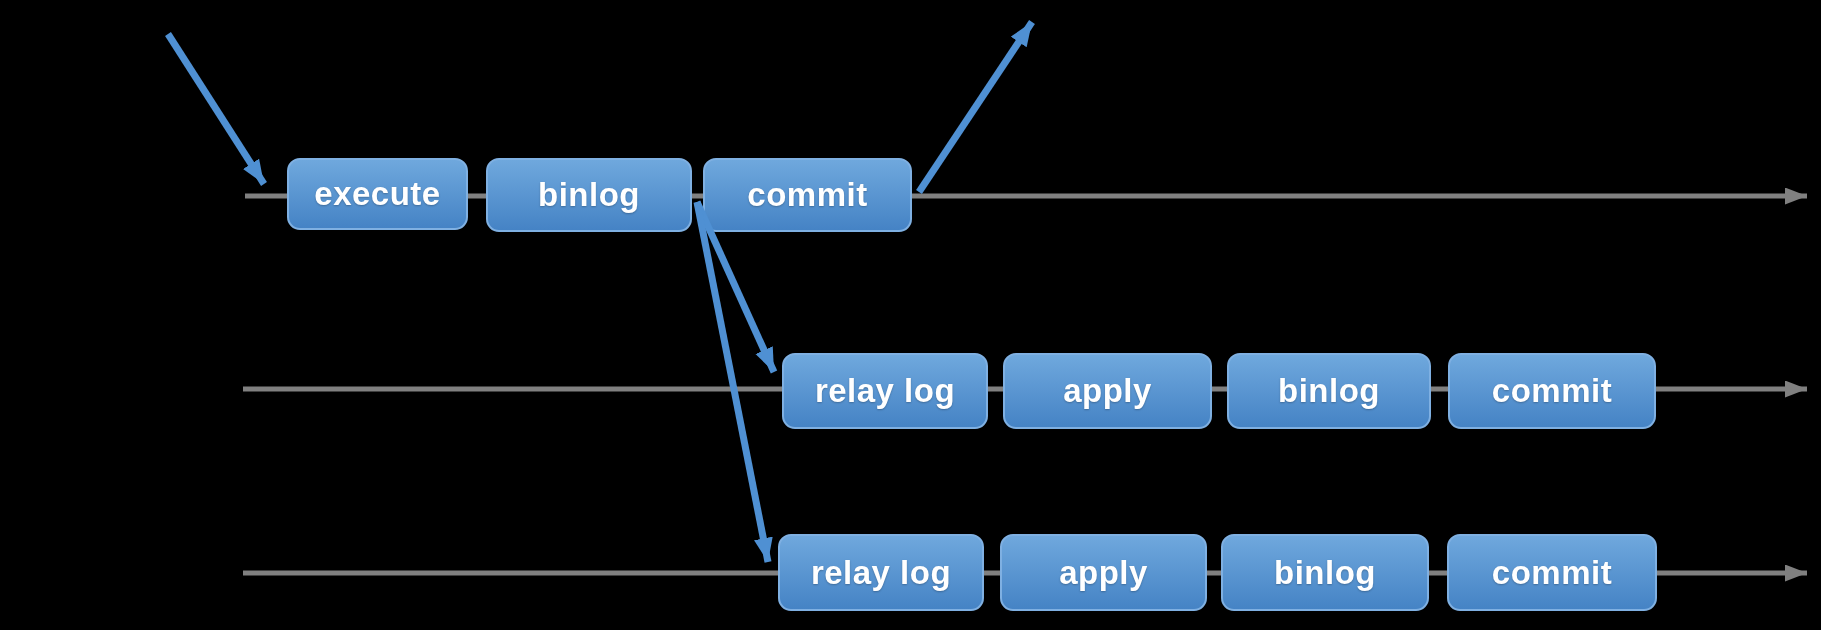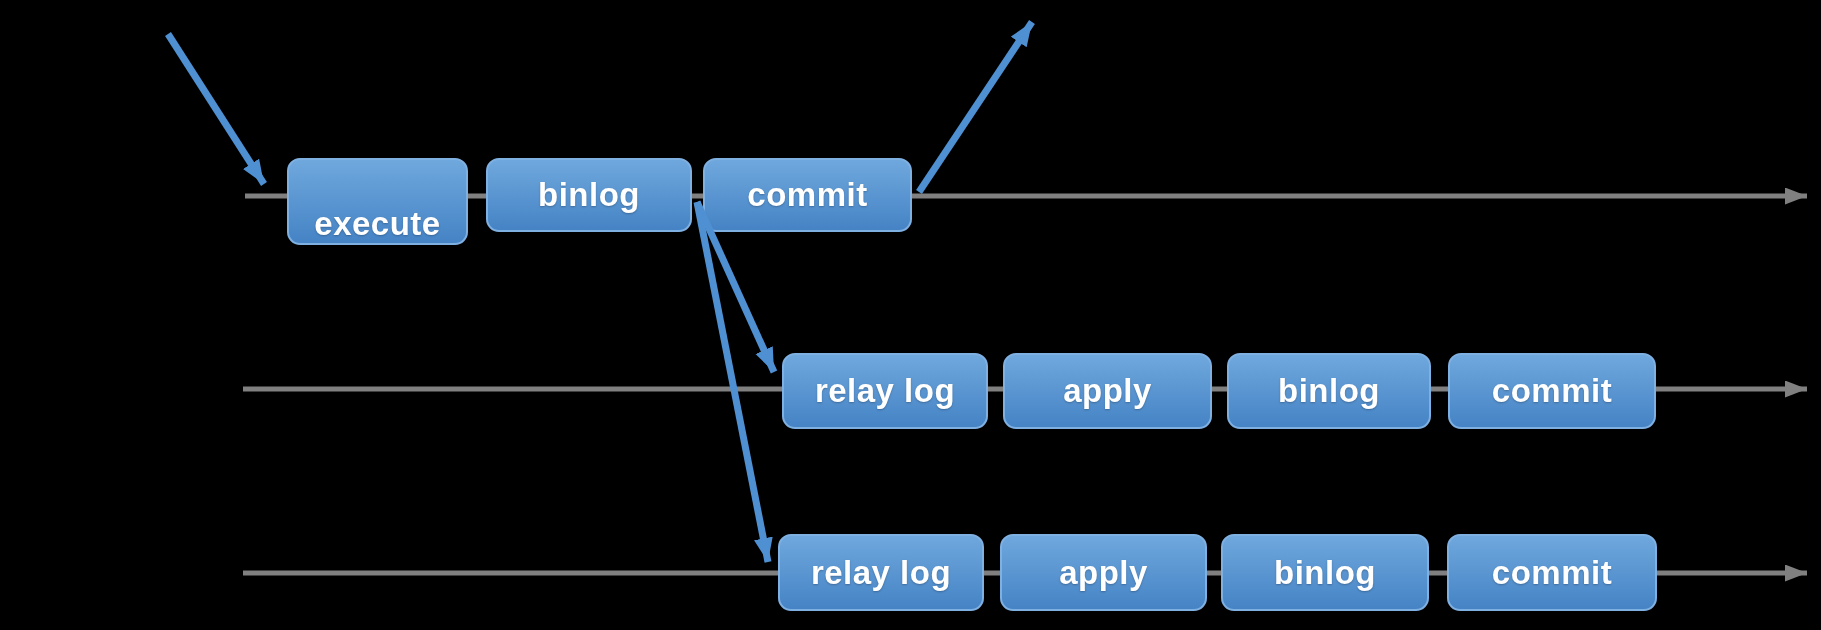--- a/index.html
+++ b/index.html
@@ -66,21 +66,21 @@
         <path d="M0,0 L22,8.5 L0,17 Z" style="fill:var(--line,#808080)"></path>
       </marker>
     </defs>
     <line class="timeline-line" x1="245" y1="196" x2="1807" y2="196" marker-end="url(#grayHead)"></line>
     <line class="timeline-line" x1="243" y1="389" x2="1807" y2="389" marker-end="url(#grayHead)"></line>
     <line class="timeline-line" x1="243" y1="573" x2="1807" y2="573" marker-end="url(#grayHead)"></line>
   </svg>
 
   <div class="layer boxes-layer">
 
-    <div class="step-box" style="left:287px; top:158px; width:181px; height:87px;align-items:flex-end;">
+    <div class="step-box" style="left:287px; top:158px; width:181px; height:72px;">
       <span class="step-label">execute</span>
     </div>
     <div class="step-box" style="left:486px; top:158px; width:206px; height:74px;">
       <span class="step-label">binlog</span>
     </div>
     <div class="step-box" style="left:703px; top:158px; width:209px; height:74px;">
       <span class="step-label">commit</span>
     </div>
 
     <div class="step-box" style="left:782px; top:353px; width:206px; height:76px;">

